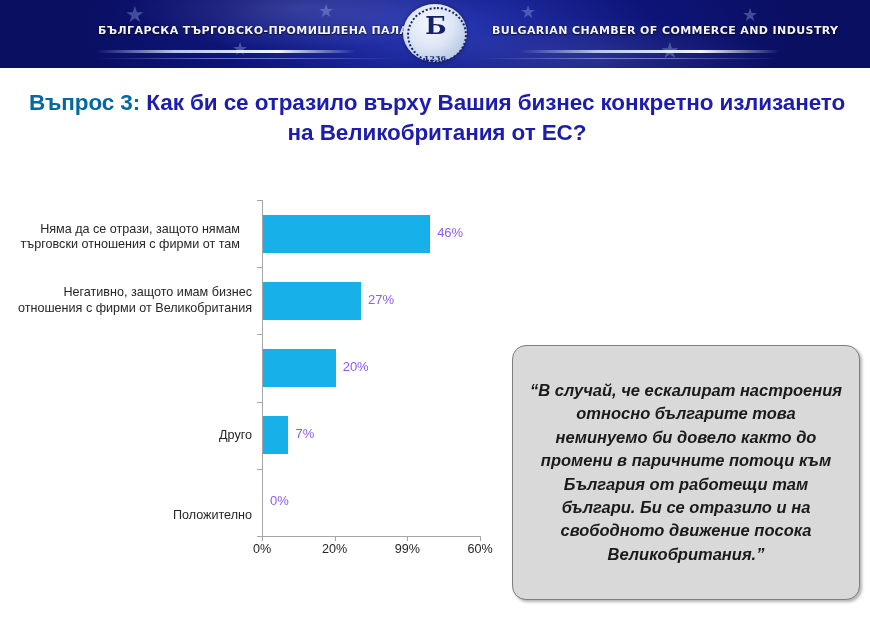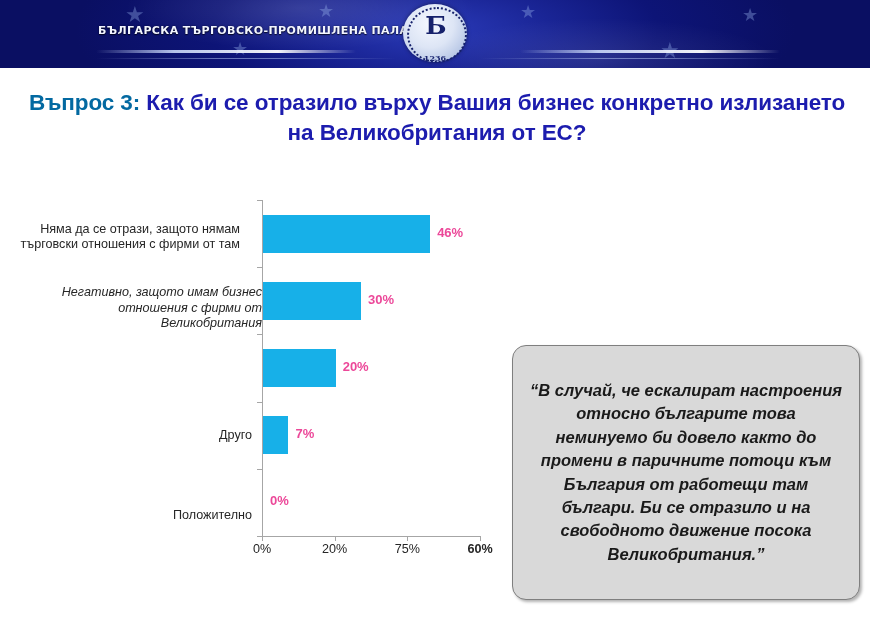--- a/index.html
+++ b/index.html
@@ -180,23 +180,23 @@
   }
   .bar {
     position: absolute;
     left: 1px;
     height: 38px;
     background: #17b0e8;
   }
   .bar-value {
     position: absolute;
     font-family: "Liberation Sans", sans-serif;
-    font-weight: bold;
+    font-weight: normal;
     font-size: 13px;
-    color: #ec4899;
+    color: #8b5cf6;
     white-space: nowrap;
   }
   .xtick-label {
     position: absolute;
     top: 346px;
     font-family: "Liberation Sans", sans-serif;
     font-size: 12.6px;
     color: #262626;
     text-align: center;
     white-space: nowrap;
@@ -243,62 +243,63 @@
     <span class="banner-star" style="left:520px; top:3px; font-size:18px;">★</span>
     <span class="banner-star" style="left:660px; top:40px;">★</span>
     <span class="banner-star" style="left:742px; top:6px; font-size:18px;">★</span>
 
     <div class="banner-rule" style="left:96px; top:50px; width:260px;"></div>
     <div class="banner-rule" style="left:520px; top:50px; width:260px;"></div>
     <div class="banner-rule thin" style="left:96px; top:58px; width:300px;"></div>
     <div class="banner-rule thin" style="left:480px; top:58px; width:300px;"></div>
 
     <div class="banner-text bg-left">БЪЛГАРСКА ТЪРГОВСКО-ПРОМИШЛЕНА ПАЛАТА</div>
+    <div class="banner-text bg-right">BULGARIAN CHAMBER OF COMMERCE AND INDUSTRY</div>
 
     <div class="emblem">
       <div class="emblem-disc"></div>
       <div class="emblem-ring"></div>
       <div class="emblem-mono">Б</div>
       <div class="emblem-year">1236</div>
     </div>
   </div>
 
   <div class="title">
     <span class="q-no">Въпрос 3:</span>
     <span>Как би се отразило върху Вашия бизнес конкретно излизането на Великобритания от ЕС?</span>
   </div>
 
   <div class="chart">
     <div class="cat-labels">
         <div class="cat-label" style="top: 26px; padding-right: 22px;">Няма да се отрази, защото нямам търговски отношения с фирми от там</div>
-        <div class="cat-label" style="top: 89.3px;  font-style: italic;">Негативно, защото имам бизнес отношения с фирми от Великобритания</div>
+        <div class="cat-label" style="top: 89.3px; padding-right: 10px;">Негативно, защото имам бизнес отношения с фирми от Великобритания</div>
         <div class="cat-label" style="top: 231.7px; padding-right: 10px;">Друго</div>
         <div class="cat-label" style="top: 298.9px; padding-right: 10px; margin-top: 13px;">Положително</div>
       </div>
     <div class="plot">
       <div class="axis-y"></div>
       <div class="axis-x"></div>
     <div class="tick-y" style="top: 4px;"></div>
         <div class="tick-y" style="top: 71.2px;"></div>
         <div class="tick-y" style="top: 138.4px;"></div>
         <div class="tick-y" style="top: 205.6px;"></div>
         <div class="tick-y" style="top: 272.8px;"></div>
         <div class="tick-y" style="top: 340px;"></div>
         <div class="tick-x" style="left: 0px;"></div>
         <div class="xtick-label" style="left: 0px;">0%</div>
         <div class="tick-x" style="left: 72.6667px;"></div>
         <div class="xtick-label" style="left: 72.6667px;">20%</div>
         <div class="tick-x" style="left: 145.333px;"></div>
-        <div class="xtick-label" style="left: 145.333px;">75%</div>
+        <div class="xtick-label" style="left: 145.333px;">99%</div>
         <div class="tick-x" style="left: 218px;"></div>
-        <div class="xtick-label" style="left: 218px; font-weight: bold;">60%</div>
+        <div class="xtick-label" style="left: 218px;">60%</div>
         <div class="bar" style="top: 18.6px; width: 167.133px; background: rgb(23, 176, 232);"></div>
         <div class="bar-value" style="left: 175.133px; top: 28.6px;">46%</div>
         <div class="bar" style="top: 85.8px; width: 98.1px; background: rgb(23, 176, 232);"></div>
-        <div class="bar-value" style="left: 106.1px; top: 95.8px;">30%</div>
+        <div class="bar-value" style="left: 106.1px; top: 95.8px;">27%</div>
         <div class="bar" style="top: 153px; width: 72.6667px; background: rgb(23, 176, 232);"></div>
         <div class="bar-value" style="left: 80.6667px; top: 163px;">20%</div>
         <div class="bar" style="top: 220.2px; width: 25.4333px; background: rgb(23, 176, 232);"></div>
         <div class="bar-value" style="left: 33.4333px; top: 230.2px;">7%</div>
         <div class="bar-value" style="left: 8px; top: 297.4px;">0%</div>
       </div>
   </div>
 
   <div class="quote" id="quote-2">
     <div class="quote-text">“В случай, че ескалират настроения относно българите това неминуемо би довело както до промени в паричните потоци към България от работещи там българи. Би се отразило и на свободното движение посока Великобритания.”</div>

